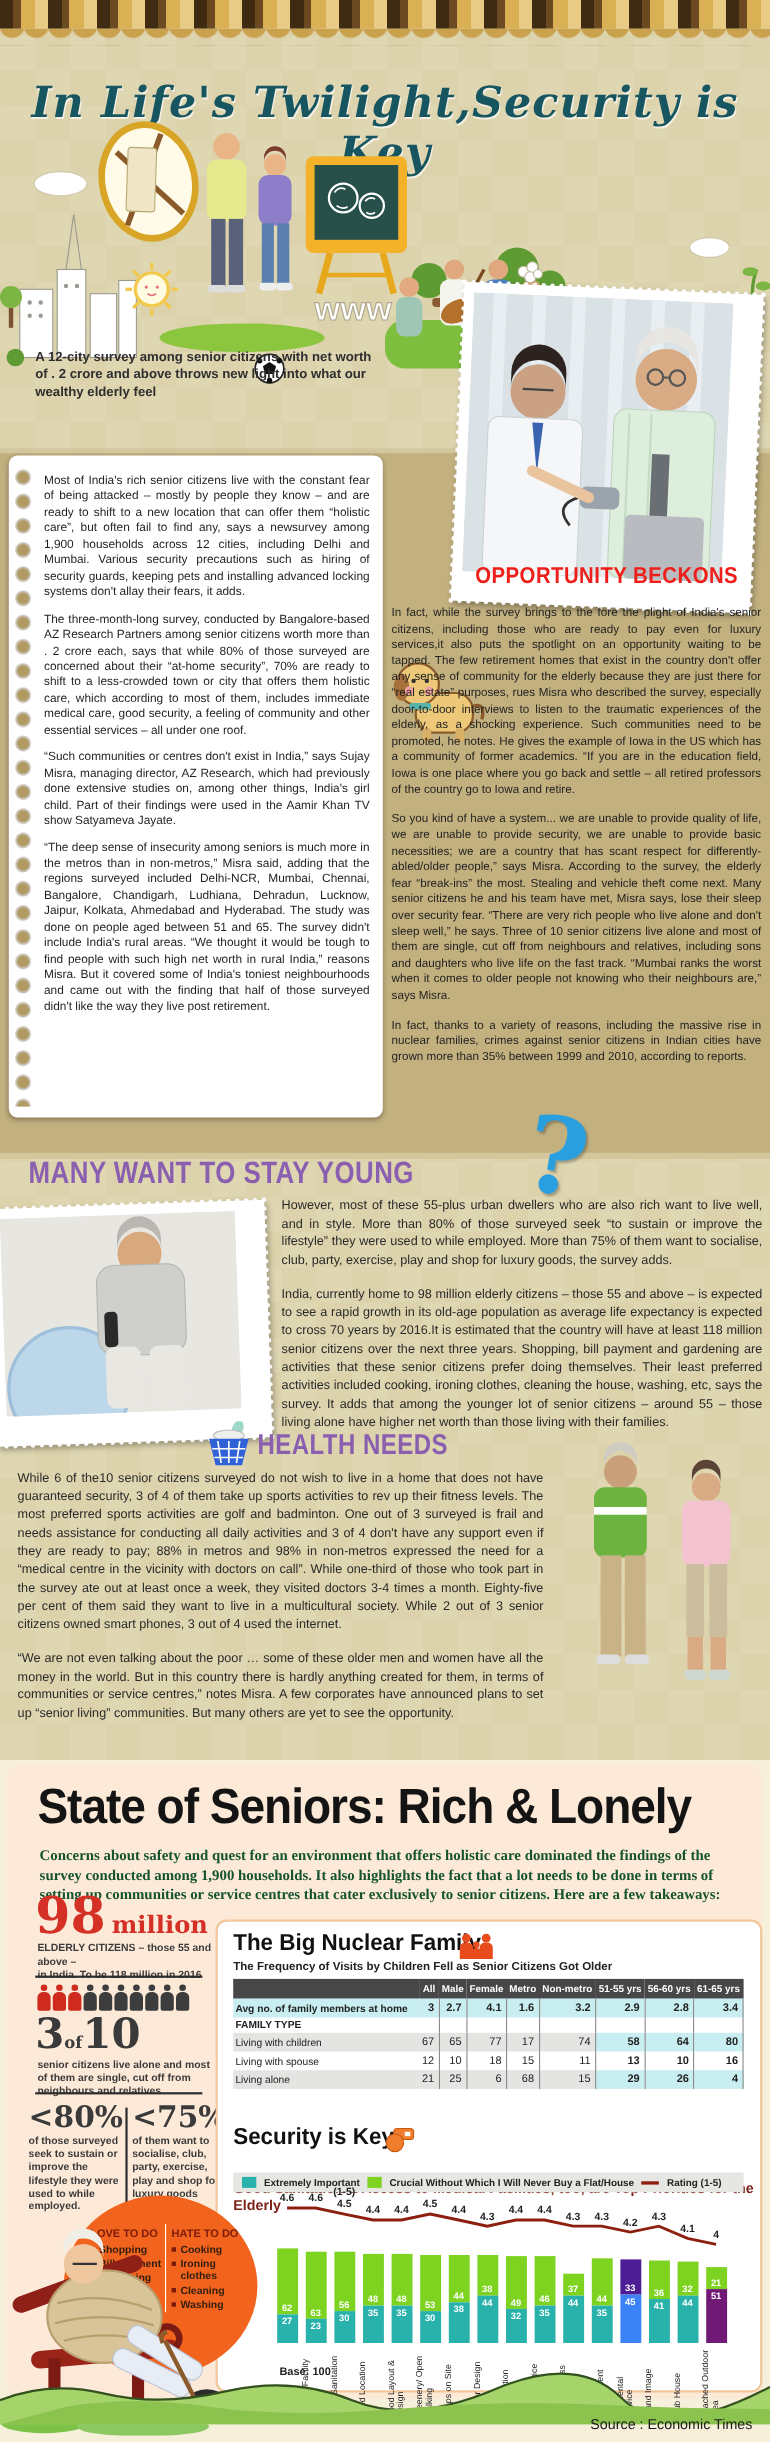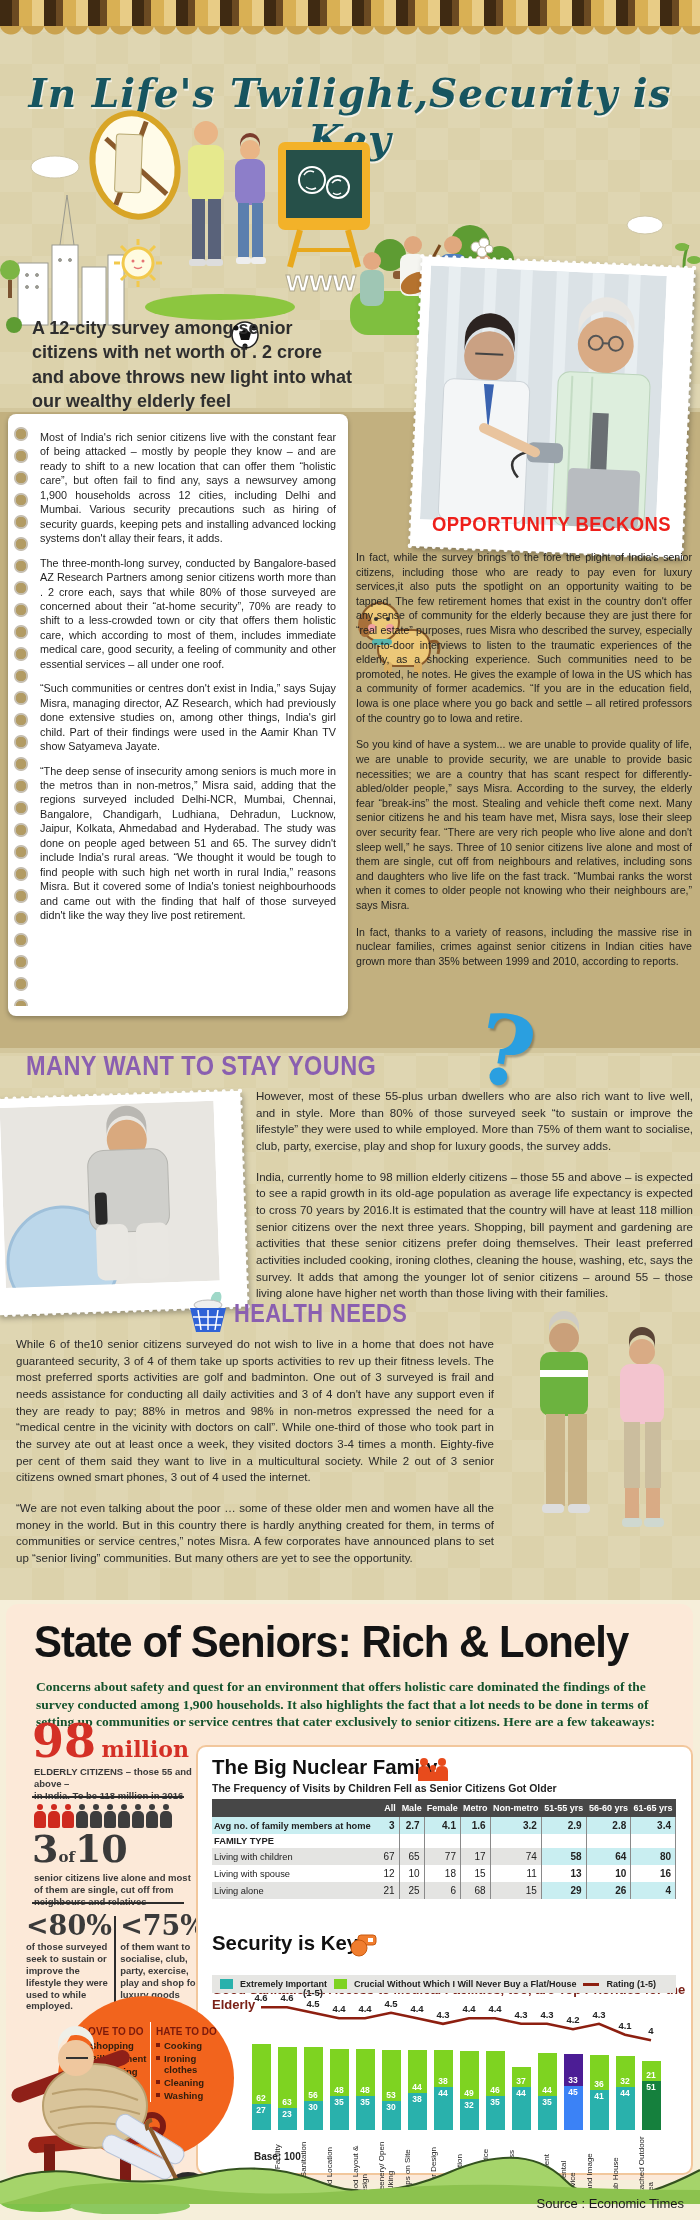--- a/index.html
+++ b/index.html
@@ -13,21 +13,21 @@
   .khaki-band{position:absolute;left:0;top:408px;width:700px;height:636px;background:#c2b07f;border-top:4px solid #d3c79d;border-bottom:5px solid #d3c79d;}
   
   .awning{position:absolute;left:0;top:0;width:700px;height:26px;
     background:repeating-linear-gradient(90deg,#3f2a12 0 12px,#6b4a22 12px 19px,#d9b054 19px 32px,#e8cc86 32px 44px);}
   .awning::after{content:"";position:absolute;left:0;top:26px;width:700px;height:15px;
     background-image:radial-gradient(circle at 11px -3px,#caa24e 11px,transparent 12px),radial-gradient(circle at 11px -6px,#5a3f1e 11px,transparent 12px);
     background-size:22px 15px,44px 15px;background-repeat:repeat-x;}
   .main-title{position:absolute;left:0;top:44px;width:700px;text-align:center;
     font-family:"DejaVu Serif",serif;font-style:italic;font-weight:bold;font-size:39px;letter-spacing:1px;
     color:#175560;text-shadow:1px 2px 0 rgba(255,255,255,.65);}
-  .intro{position:absolute;left:32px;top:316px;width:320px;font-size:18px;font-weight:bold;color:#2e2e2e;line-height:1.35;}
+  .intro{position:absolute;left:32px;top:316px;width:320px;font-size:12px;font-weight:bold;color:#2e2e2e;line-height:1.35;}
   
   .stamp{background:#fff;box-shadow:2px 3px 6px rgba(0,0,0,.35);outline:4px dotted rgba(255,255,255,.95);outline-offset:-2px;padding:9px;}
   .stamp1{position:absolute;left:416px;top:262px;width:254px;height:272px;transform:rotate(2.5deg);}
   .stamp2{position:absolute;left:-6px;top:1095px;width:232px;height:198px;transform:rotate(-2deg);}
   .photo-couple{position:absolute;left:506px;top:1300px;}
   
   .whitebox{position:absolute;left:8px;top:414px;width:340px;height:602px;background:#fff;border-radius:8px;
     box-shadow:0 2px 5px rgba(0,0,0,.3);padding:16px 12px 10px 32px;box-sizing:border-box;}
   .whitebox::before{content:"";position:absolute;left:5px;top:10px;bottom:10px;width:16px;
     background-image:radial-gradient(circle at 8px 10px,#b29b63 5px,rgba(90,70,30,.35) 5.5px 6.5px,transparent 7.5px);
@@ -665,21 +665,21 @@
               <div class="seg teal" style="height:43px;background:#29b1ac">
                 <span>44</span>
               </div>
             </div>
           </div>
           <div class="slot">
             <div class="bar">
               <div class="seg green" style="height:20px;background:#7ed321">
                 <span>21</span>
               </div>
-              <div class="seg teal" style="height:49px;background:#15803d">
+              <div class="seg teal" style="height:49px;background:#701a75">
                 <span>51</span>
               </div>
             </div>
           </div>
         </div>
       <div class="xlabels">
           <div class="xlabel">Security</div>
           <div class="xlabel">Medical Facility</div>
           <div class="xlabel">Good Sanitation</div>
           <div class="xlabel">Good Location</div>

